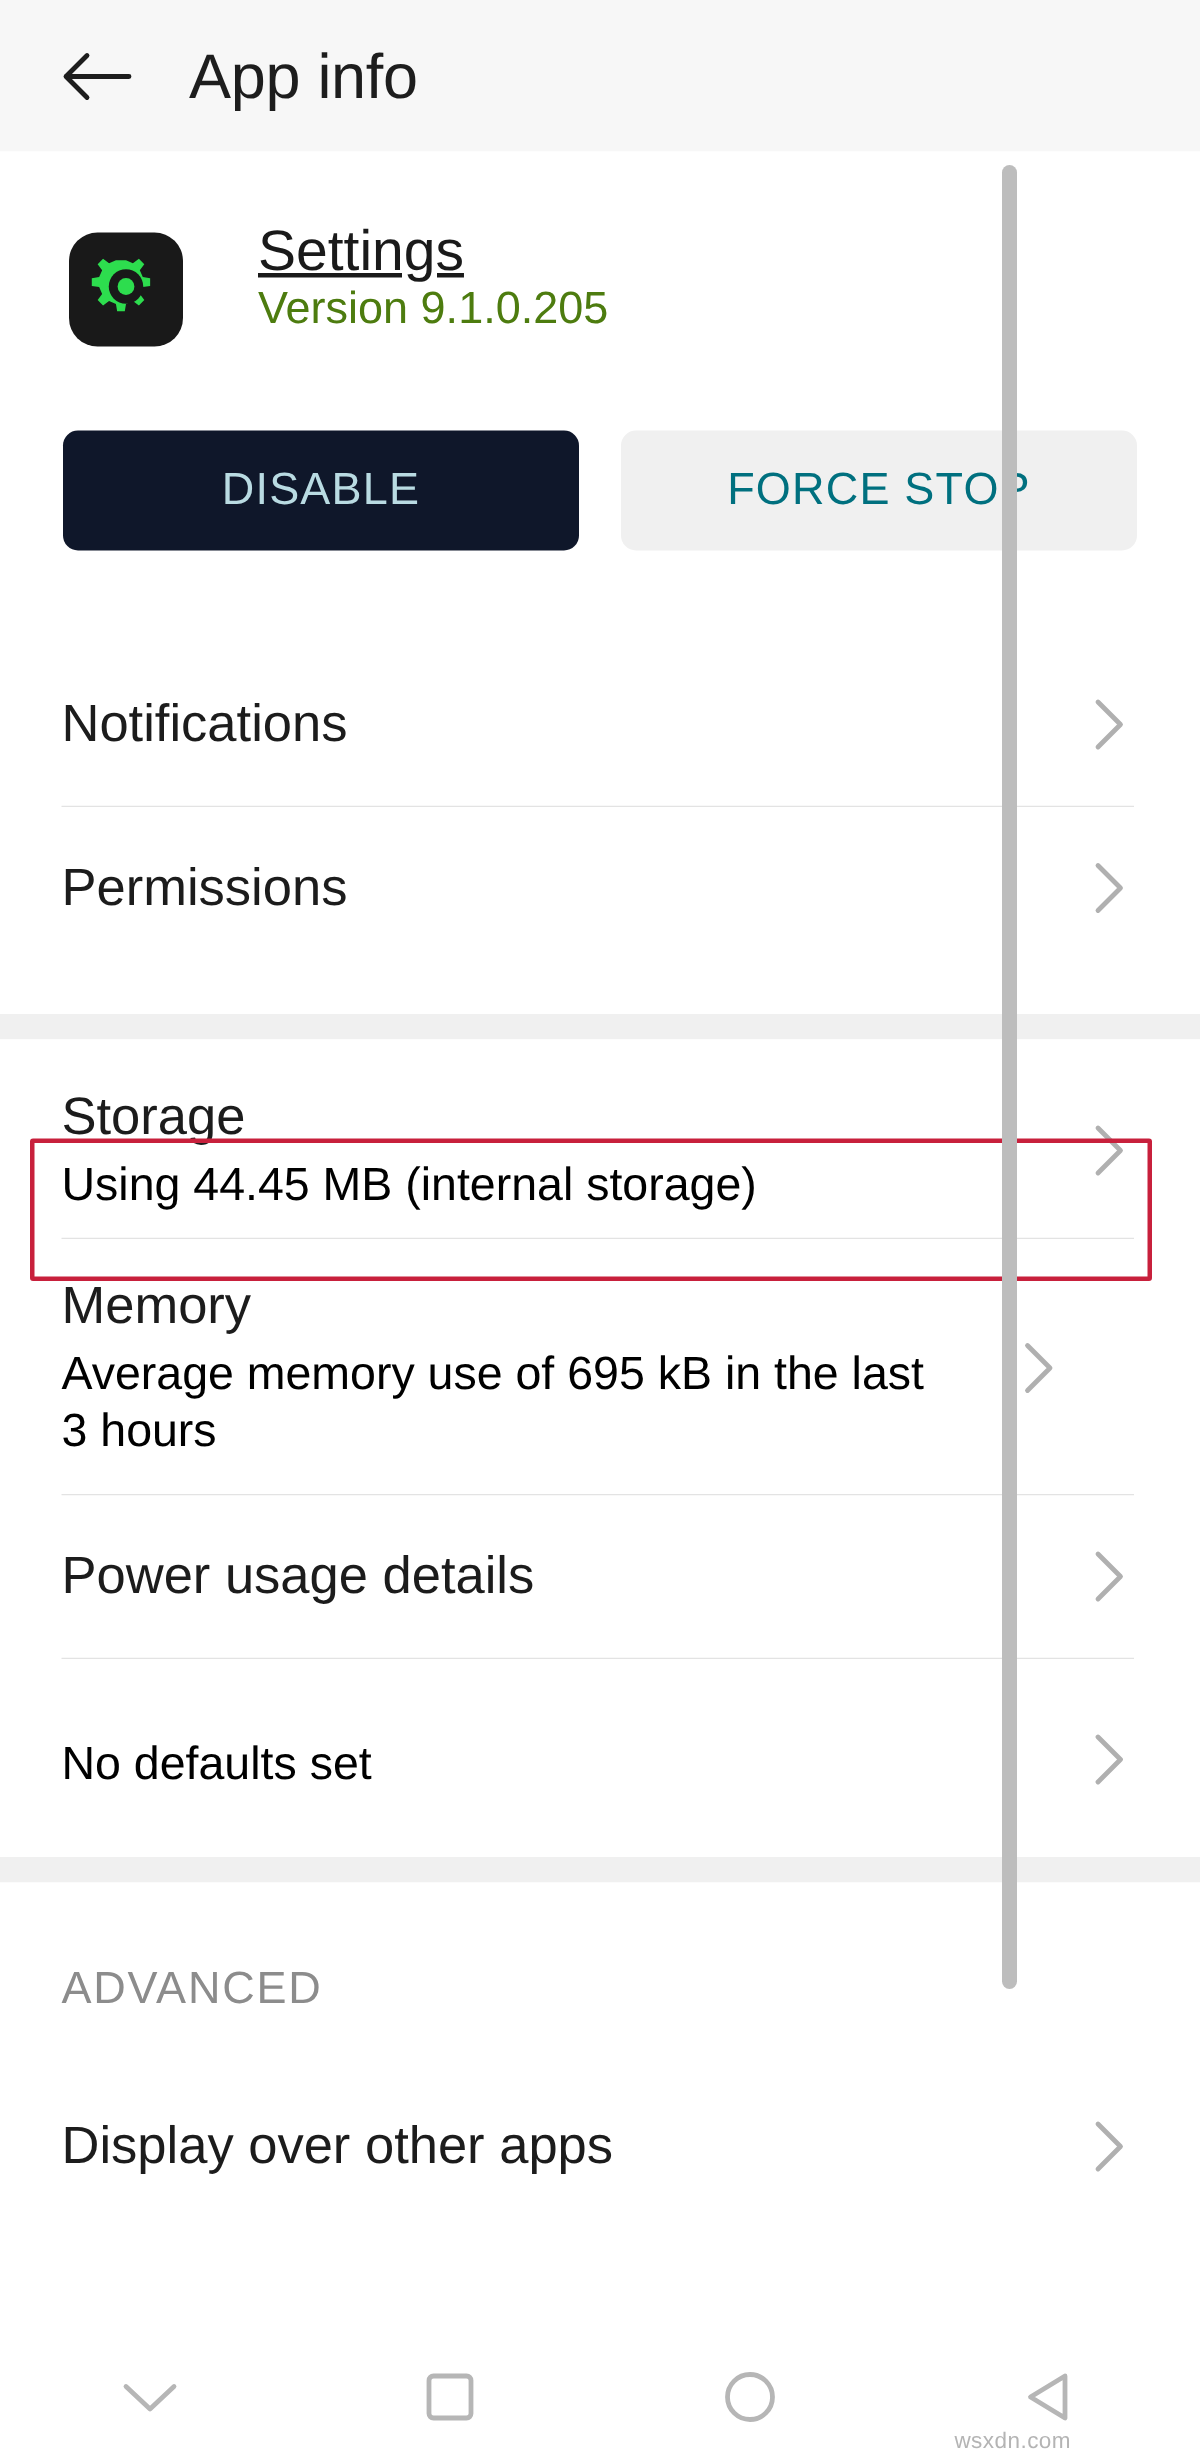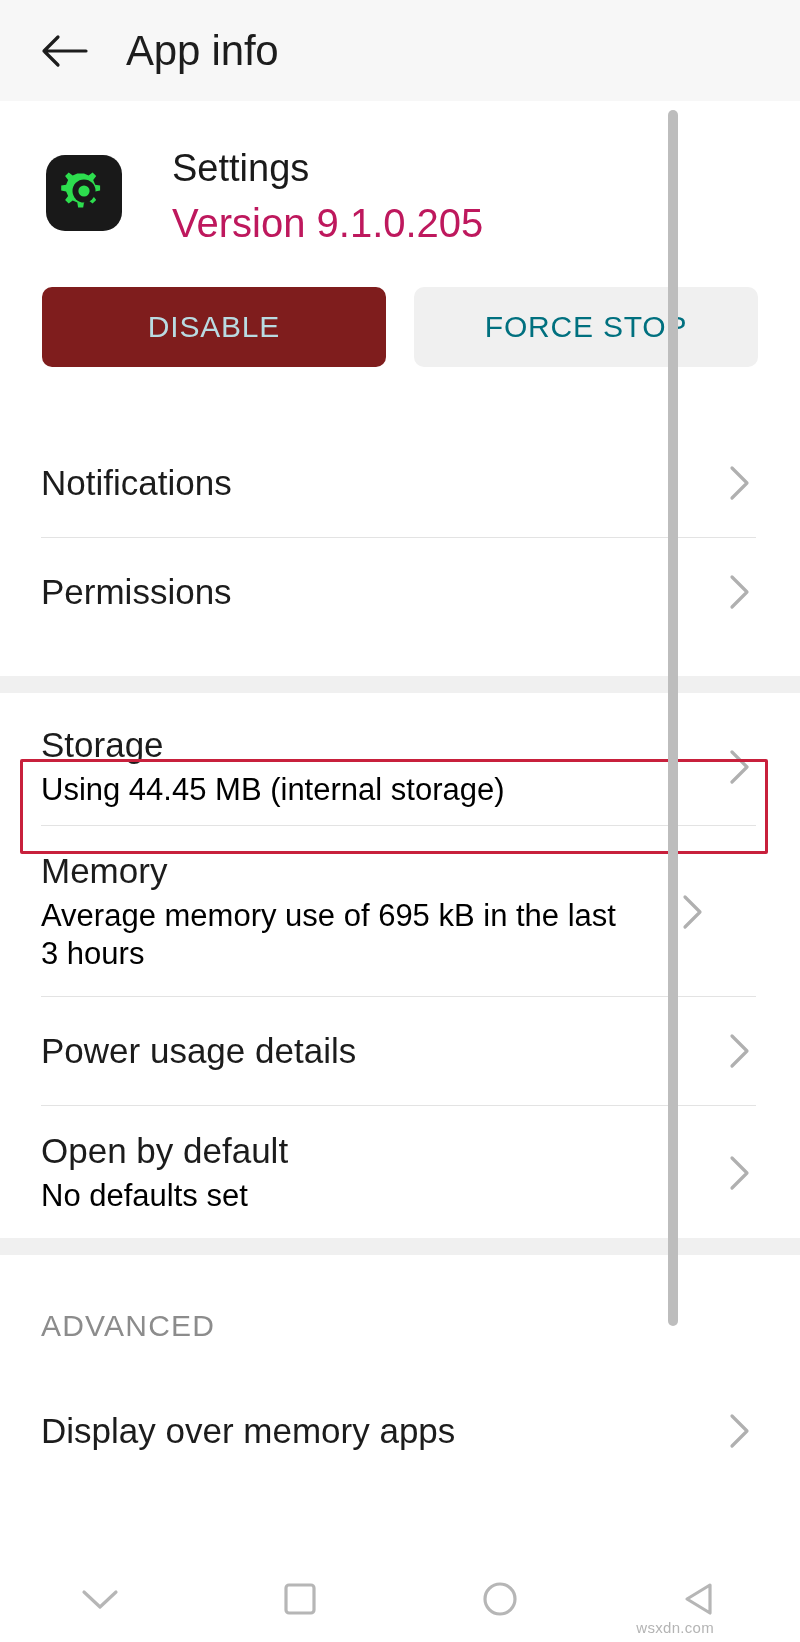--- a/index.html
+++ b/index.html
@@ -54,45 +54,45 @@
   .app-icon {
     width:76px; height:76px;
     border-radius:19px;
     background:#191919;
     display:flex; align-items:center; justify-content:center;
     flex:0 0 auto;
     margin-top:6px;
   }
   .app-meta { margin-left:50px; }
   .app-name {
-    font-size:38px; color:#1a1a1a; line-height:1.05; font-weight:400;
+    font-size:38px; color:#1a1a1a; line-height:1.05; font-weight:400;text-decoration:underline;
   }
   .app-version {
-    font-size:40px; color:#be185d; margin-top:12px; line-height:1.1; font-weight:400;
+    font-size:30px; color:#4d7c0f; line-height:1.1; font-weight:400;
   }
 
   
   .btn-row {
     display:flex;
     padding:0 42px;
     gap:28px;
     margin-top:6px;
   }
   .abtn {
     flex:1 1 0;
     height:80px;
     border-radius:10px;
     display:flex; align-items:center; justify-content:center;
     font-size:30px;
     letter-spacing:0.8px;
     border:none;
     font-family:"Liberation Sans", sans-serif;
   }
   .abtn.disabled {
-    background:#7f1d1d;
+    background:#0f172a;
     color:#b9dbe2;
     cursor:default;
   }
   .abtn.active {
     background:#f0f0f0;
     color:#00707f;
     cursor:pointer;
   }
 
   
@@ -277,38 +277,37 @@
         <div class="chev">
           <svg width="22" height="36" viewBox="0 0 22 36">
               <path d="M3 3 L18 18 L3 33" fill="none" stroke="#b0b0b0" stroke-width="3.2" stroke-linecap="round" stroke-linejoin="round"></path>
             </svg>
         </div>
       </div>
       <div class="divider"></div>
 
       <div class="row two" style="padding-top:14px;padding-bottom:12px;">
         <div class="texts">
-          <div class="title">Open by default</div>
           <div class="sub">No defaults set</div>
         </div>
         <div class="chev">
           <svg width="22" height="36" viewBox="0 0 22 36">
               <path d="M3 3 L18 18 L3 33" fill="none" stroke="#b0b0b0" stroke-width="3.2" stroke-linecap="round" stroke-linejoin="round"></path>
             </svg>
         </div>
       </div>
     </div>
 
     <div class="band"></div>
 
     <div class="section">
       <div class="group-head">ADVANCED</div>
       <div class="row" style="margin-top:34px;">
         <div class="texts">
-          <div class="title">Display over memory apps</div>
+          <div class="title">Display over other apps</div>
         </div>
         <div class="chev">
           <svg width="22" height="36" viewBox="0 0 22 36">
               <path d="M3 3 L18 18 L3 33" fill="none" stroke="#b0b0b0" stroke-width="3.2" stroke-linecap="round" stroke-linejoin="round"></path>
             </svg>
         </div>
       </div>
     </div>
 
   </div>

